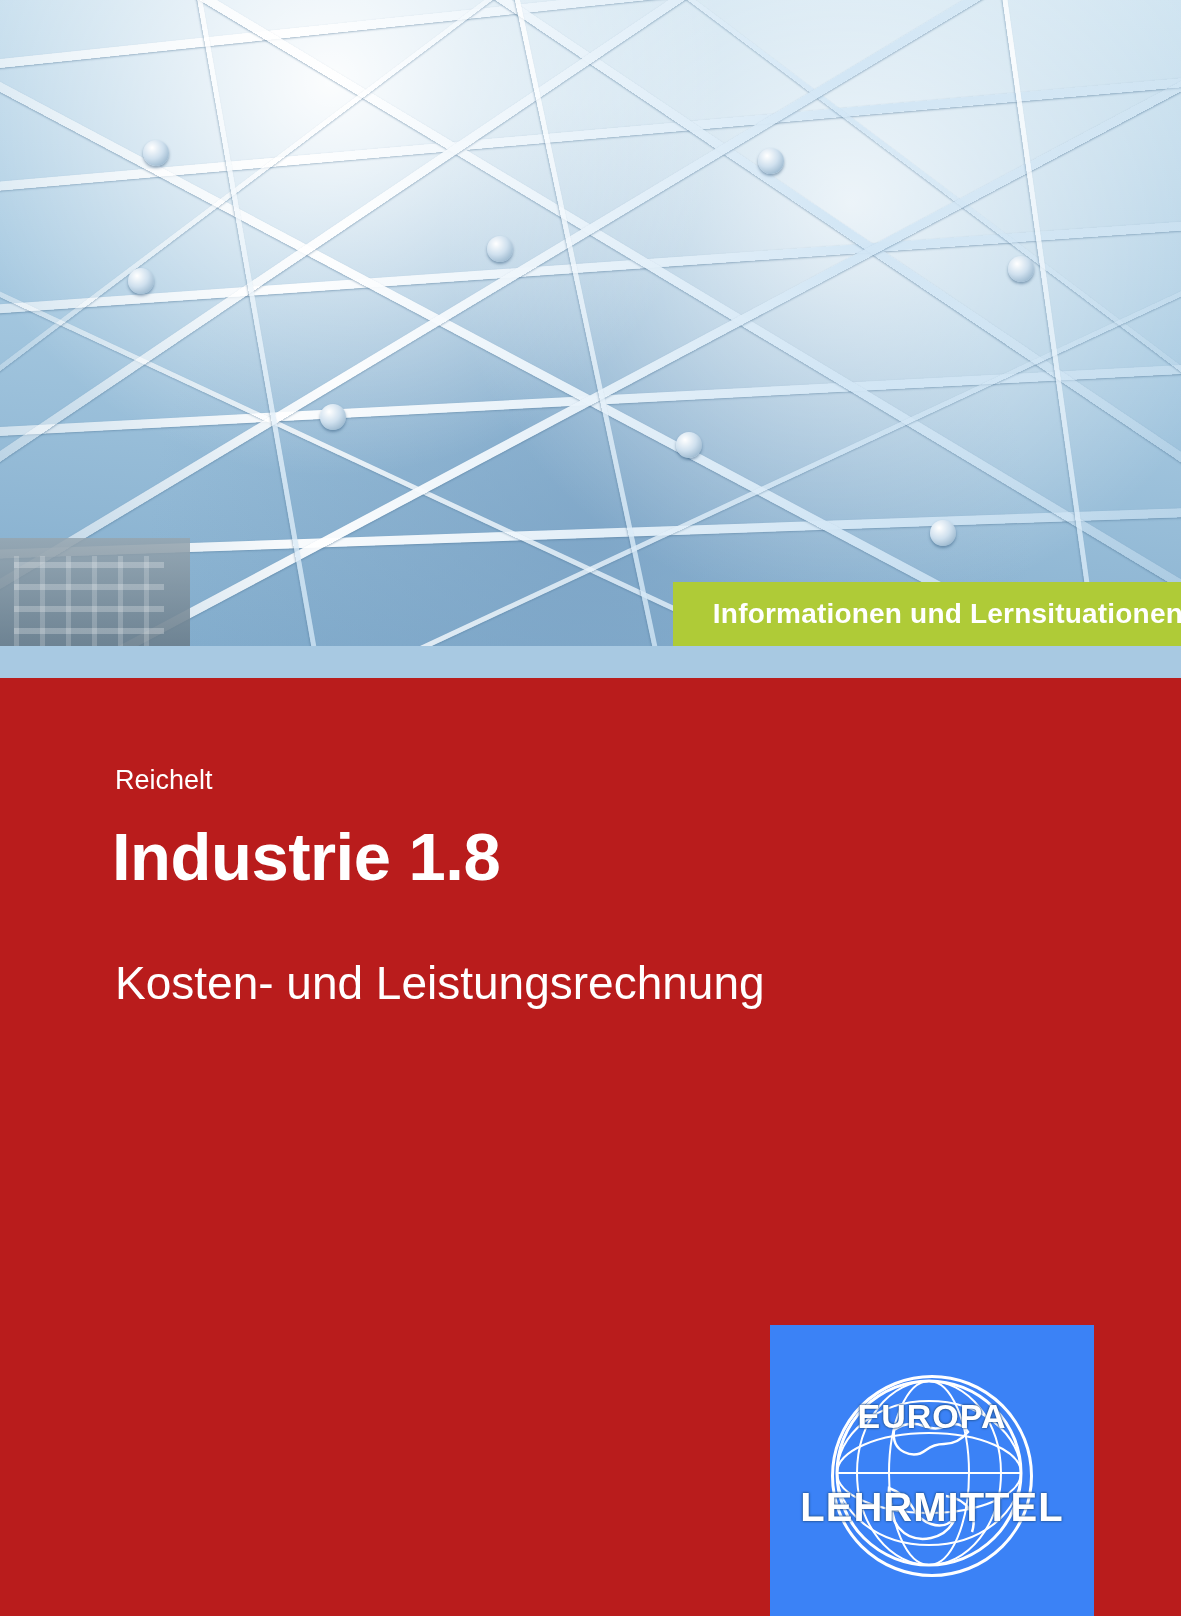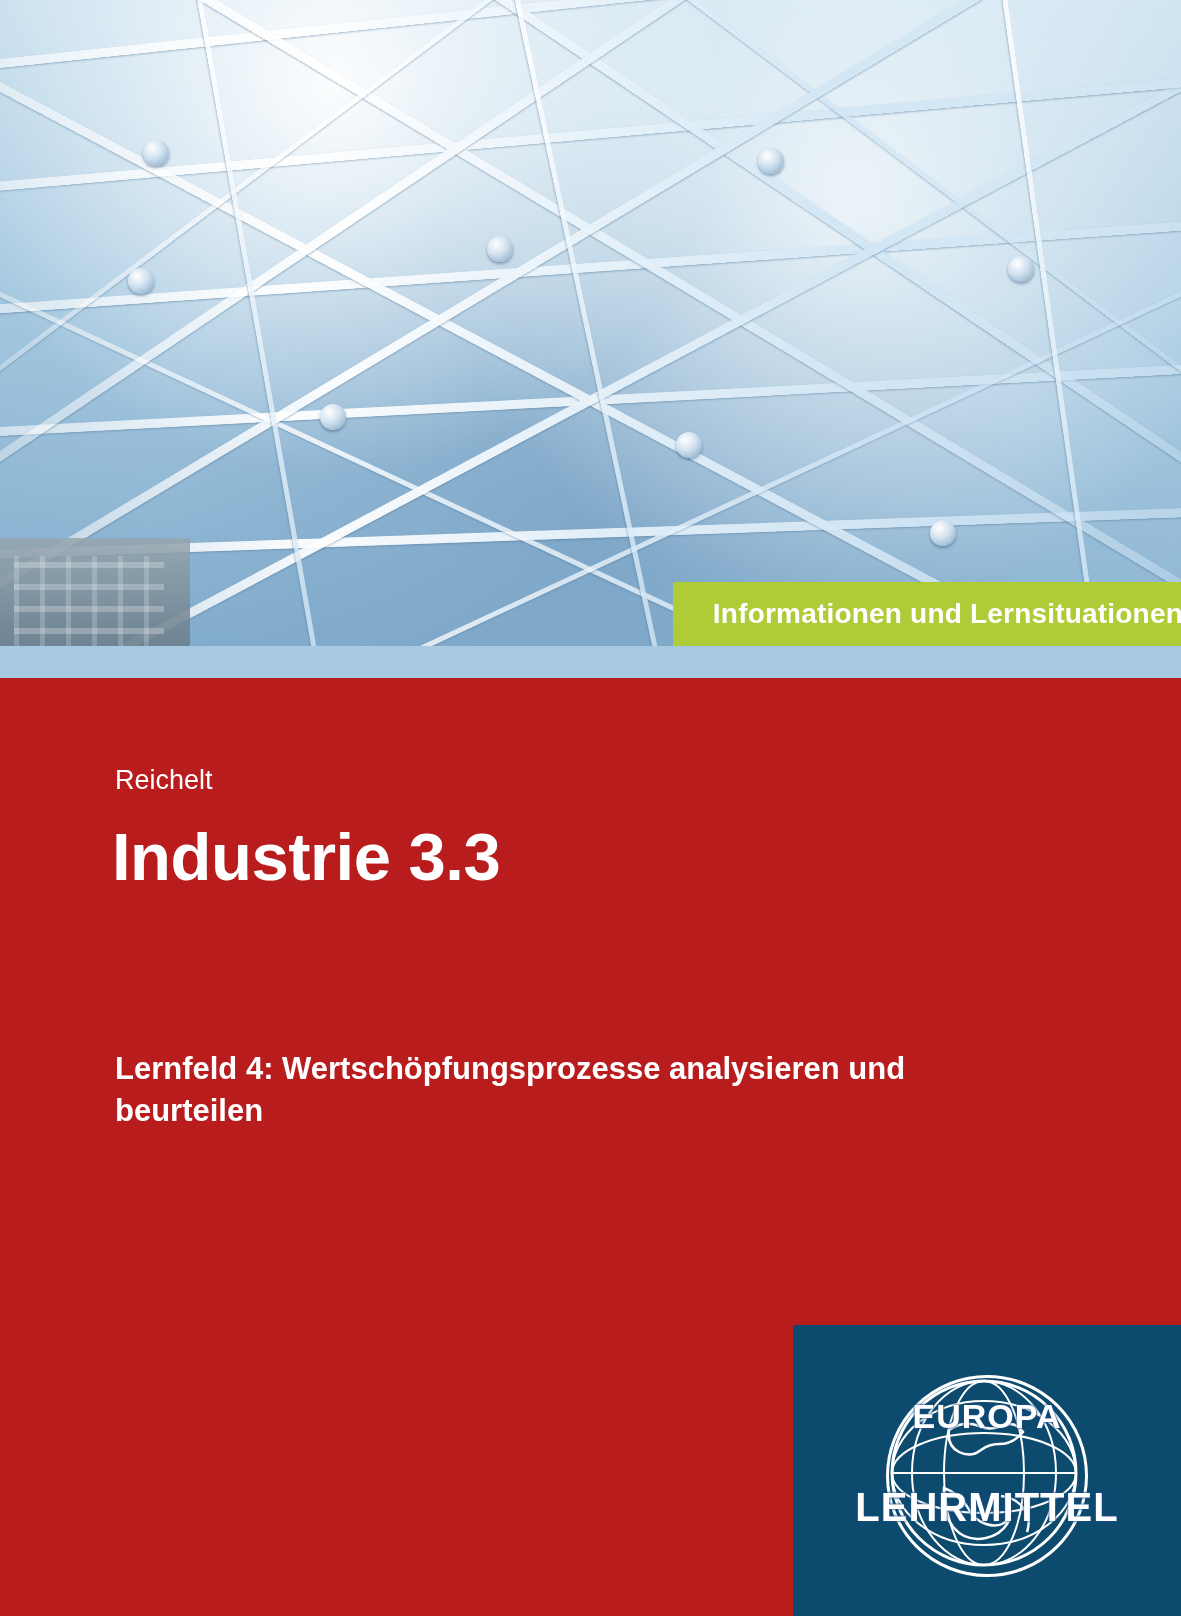--- a/index.html
+++ b/index.html
@@ -149,25 +149,25 @@
     width: 900px;
     color: #ffffff;
     font-size: 31px;
     font-weight: bold;
     line-height: 1.35;
   }
 
   
   .logo {
     position: absolute;
-    left: 793px;
+    left: 770px;
     top: 1325px;
-    width: 388px;
+    width: 324px;
     height: 291px;
-    background: #0c4a6e;
+    background: #3b82f6;
   }
   .logo-inner {
     position: absolute;
     inset: 0;
     display: flex;
     align-items: center;
     justify-content: center;
   }
   .globe {
     position: absolute;
@@ -250,22 +250,22 @@
   </div>
 
   <div class="blue-strip"></div>
 
   <div class="banner">
     <span class="banner-text">Informationen und Lernsituationen</span>
   </div>
 
   <div class="body-area">
     <div class="author">Reichelt</div>
-    <div class="title">Industrie 3.3</div>
-    <div class="lernfeld">Lernfeld 4: Wertschöpfungsprozesse analysieren und beurteilen</div>
+    <div class="title">Industrie 1.8</div>
+    <div class="subtitle">Kosten- und Leistungsrechnung</div>
   </div>
 
   <div class="logo">
     <div class="logo-inner">
       <div class="globe">
         <svg width="190" height="190" viewBox="0 0 190 190" aria-hidden="true">
           <circle cx="95" cy="95" r="92" fill="none" stroke="#ffffff" stroke-width="3"></circle>
           <ellipse cx="95" cy="95" rx="92" ry="40" fill="none" stroke="#ffffff" stroke-width="2"></ellipse>
           <ellipse cx="95" cy="95" rx="92" ry="72" fill="none" stroke="#ffffff" stroke-width="2"></ellipse>
           <ellipse cx="95" cy="95" rx="40" ry="92" fill="none" stroke="#ffffff" stroke-width="2"></ellipse>

